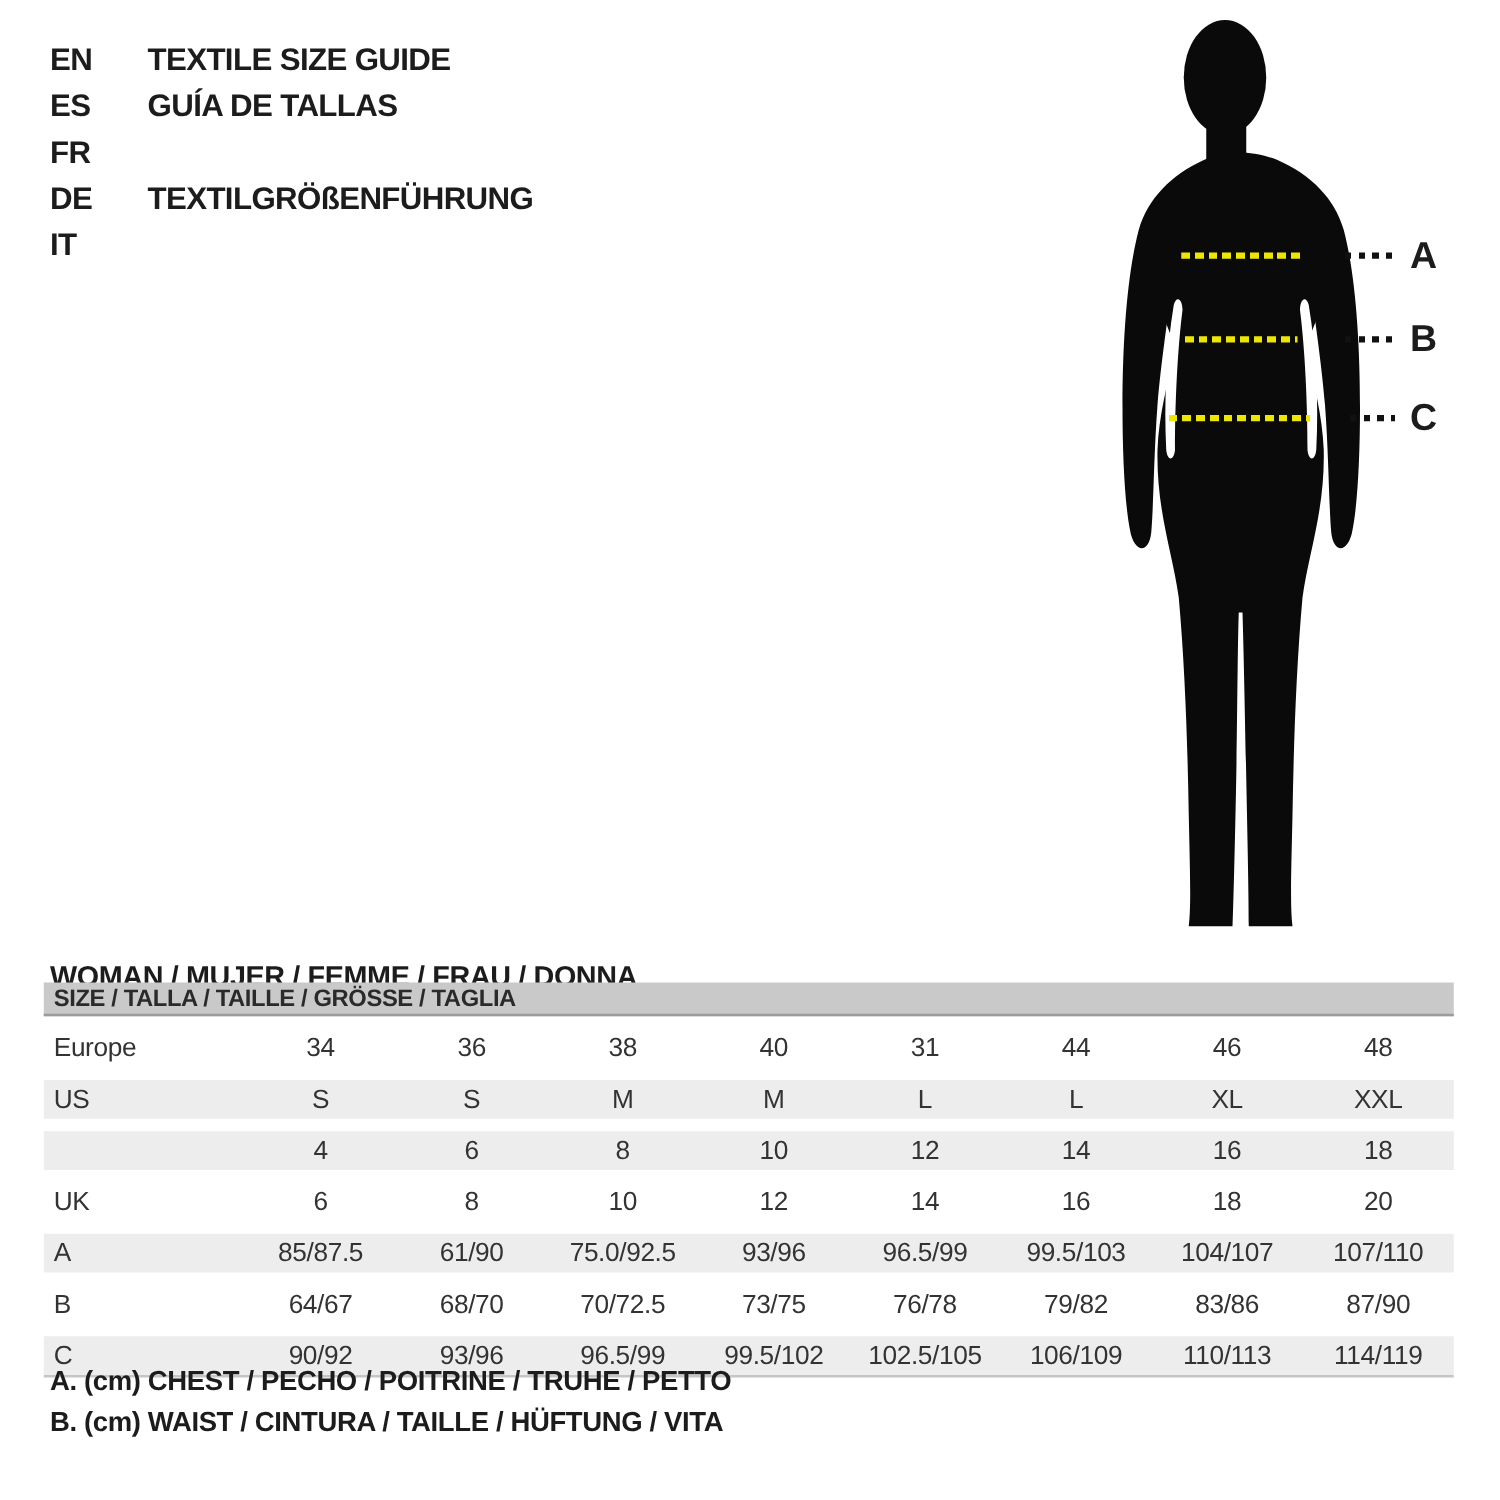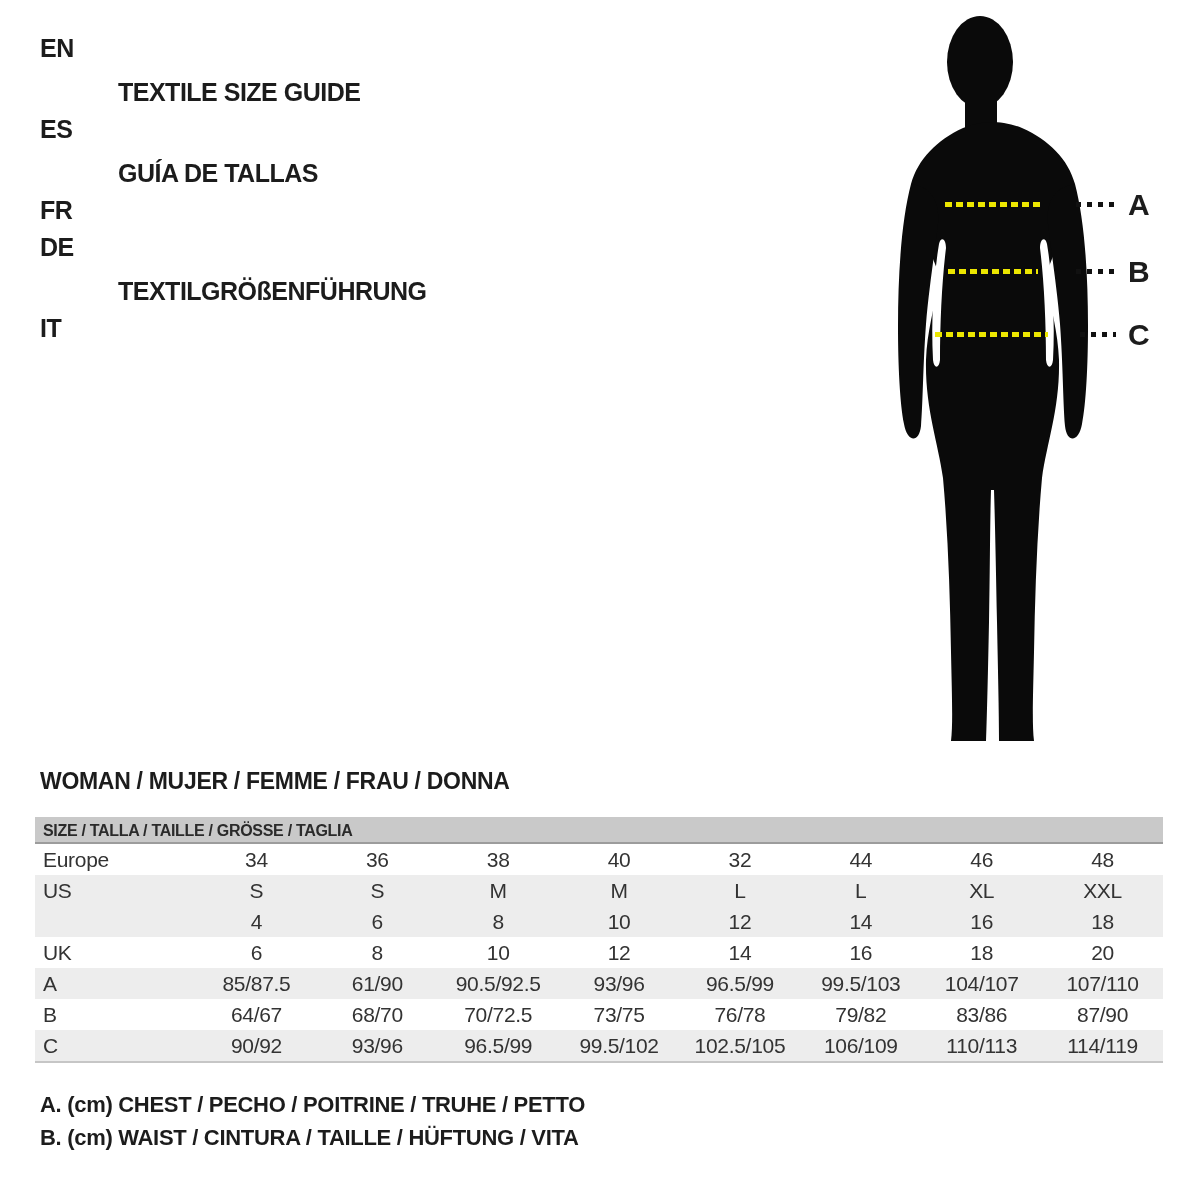--- a/index.html
+++ b/index.html
@@ -18,45 +18,44 @@
     font-family:"Liberation Sans","DejaVu Sans",sans-serif;
     color:var(--text);
     width:1200px;height:1200px;position:relative;overflow:hidden;
   }
   .page{position:absolute;left:0;top:0;width:1200px;height:1200px;background:var(--bg);text-decoration:underline;}
 
   
   .lang-list{position:absolute;left:40px;top:30px;}
   .lang-row{display:flex;line-height:37px;font-weight:700;font-size:25px;letter-spacing:-0.5px;}
   .lang-code{width:78px;}
-  .lang-label{white-space:nowrap;margin-top:44px;}
+  .lang-label{white-space:nowrap;}
 
   
   .figure-wrap{position:absolute;left:893px;top:12px;width:204px;height:732px;}
   .figure-wrap svg{display:block;width:100%;height:100%;}
 
   
   .measure-line{position:absolute;height:5px;}
   .measure-line.yellow{background:repeating-linear-gradient(90deg,var(--yellow) 0 7px,transparent 7px 11px);}
   .measure-line.black{background:repeating-linear-gradient(90deg,var(--dotblack) 0 5px,transparent 5px 11px);}
   .measure-label{position:absolute;font-weight:700;font-size:30px;color:var(--text);line-height:32px;}
 
   
   .section-title{position:absolute;left:40px;top:768px;font-weight:700;font-size:23px;letter-spacing:-0.3px;}
 
   
   .size-table{position:absolute;left:35px;top:786px;width:1128px;border-bottom:2px solid #c6c6c6;}
   .size-table-header{
     height:27px;line-height:27px;background:var(--hdr-bg);
     border-bottom:2px solid #9c9c9c;
-    font-weight:700;font-size:16px;letter-spacing:-0.3px;color:#2a2a2a;
+    font-weight:700;font-size:19px;letter-spacing:-0.3px;color:#2a2a2a;
     padding-left:8px;
-    margin-top:31px;
   }
-  .size-row{display:flex;height:31px;margin-top:0;align-items:center;font-size:21px;color:var(--cell-text);letter-spacing:-0.3px;}
+  .size-row{display:flex;height:31px;margin-top:10px;align-items:center;font-size:21px;color:var(--cell-text);letter-spacing:-0.3px;}
   .size-row.shaded{background:var(--row-shaded);}
   .size-row .row-label{width:161px;padding-left:8px;}
   .size-row .cell{flex:1;text-align:center;}
 
   
   .legend{position:absolute;left:40px;top:1088px;}
   .legend-line{font-weight:700;font-size:22px;line-height:33px;letter-spacing:-0.3px;white-space:nowrap;}
 </style>
 </head>
 <body>
@@ -154,21 +153,21 @@
 
   <div class="size-table">
     <div class="size-table-header">SIZE / TALLA / TAILLE / GRÖSSE / TAGLIA</div>
     <div id="size-table-rows">
         <div class="size-row">
           <div class="row-label">Europe</div>
           <div class="cell">34</div>
           <div class="cell">36</div>
           <div class="cell">38</div>
           <div class="cell">40</div>
-          <div class="cell">32</div>
+          <div class="cell">31</div>
           <div class="cell">44</div>
           <div class="cell">46</div>
           <div class="cell">48</div>
         </div>
         <div class="size-row shaded">
           <div class="row-label">US</div>
           <div class="cell">S</div>
           <div class="cell">S</div>
           <div class="cell">M</div>
           <div class="cell">M</div>
@@ -196,21 +195,21 @@
           <div class="cell">12</div>
           <div class="cell">14</div>
           <div class="cell">16</div>
           <div class="cell">18</div>
           <div class="cell">20</div>
         </div>
         <div class="size-row shaded">
           <div class="row-label">A</div>
           <div class="cell">85/87.5</div>
           <div class="cell">61/90</div>
-          <div class="cell">90.5/92.5</div>
+          <div class="cell">75.0/92.5</div>
           <div class="cell">93/96</div>
           <div class="cell">96.5/99</div>
           <div class="cell">99.5/103</div>
           <div class="cell">104/107</div>
           <div class="cell">107/110</div>
         </div>
         <div class="size-row">
           <div class="row-label">B</div>
           <div class="cell">64/67</div>
           <div class="cell">68/70</div>

